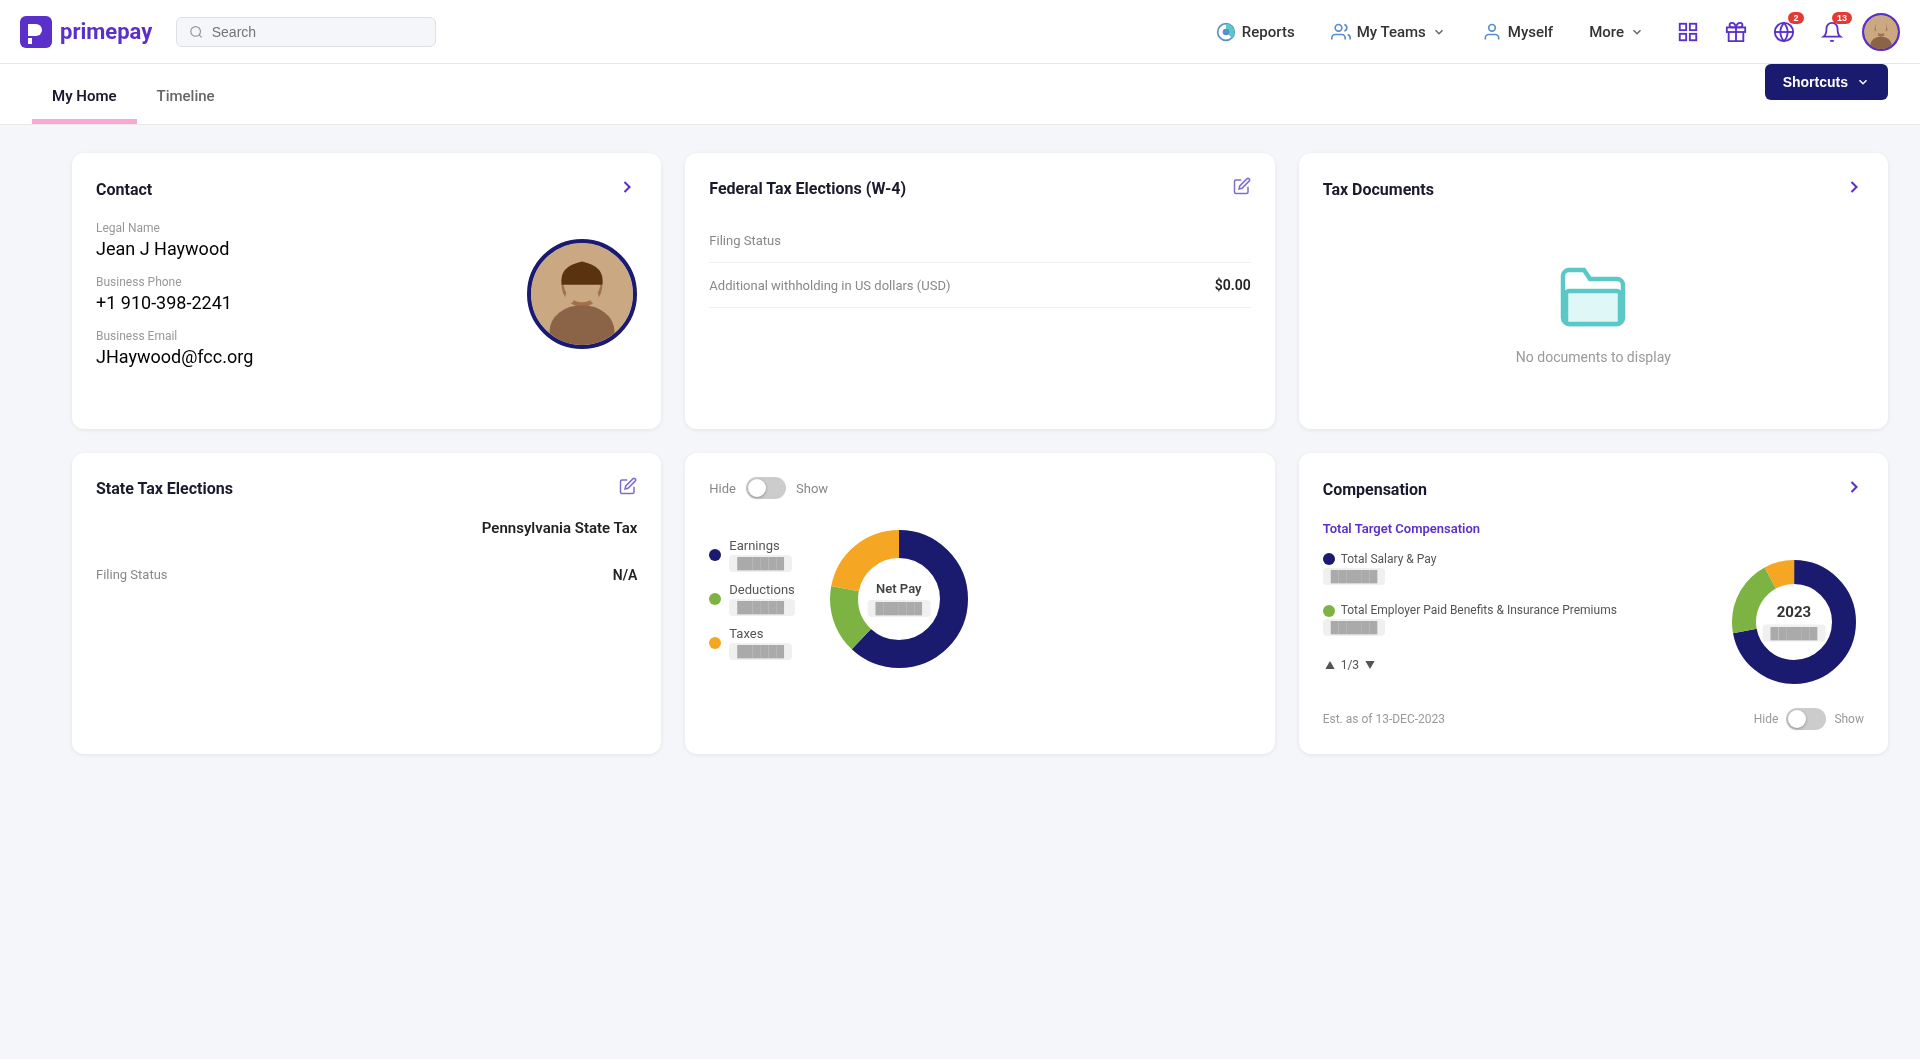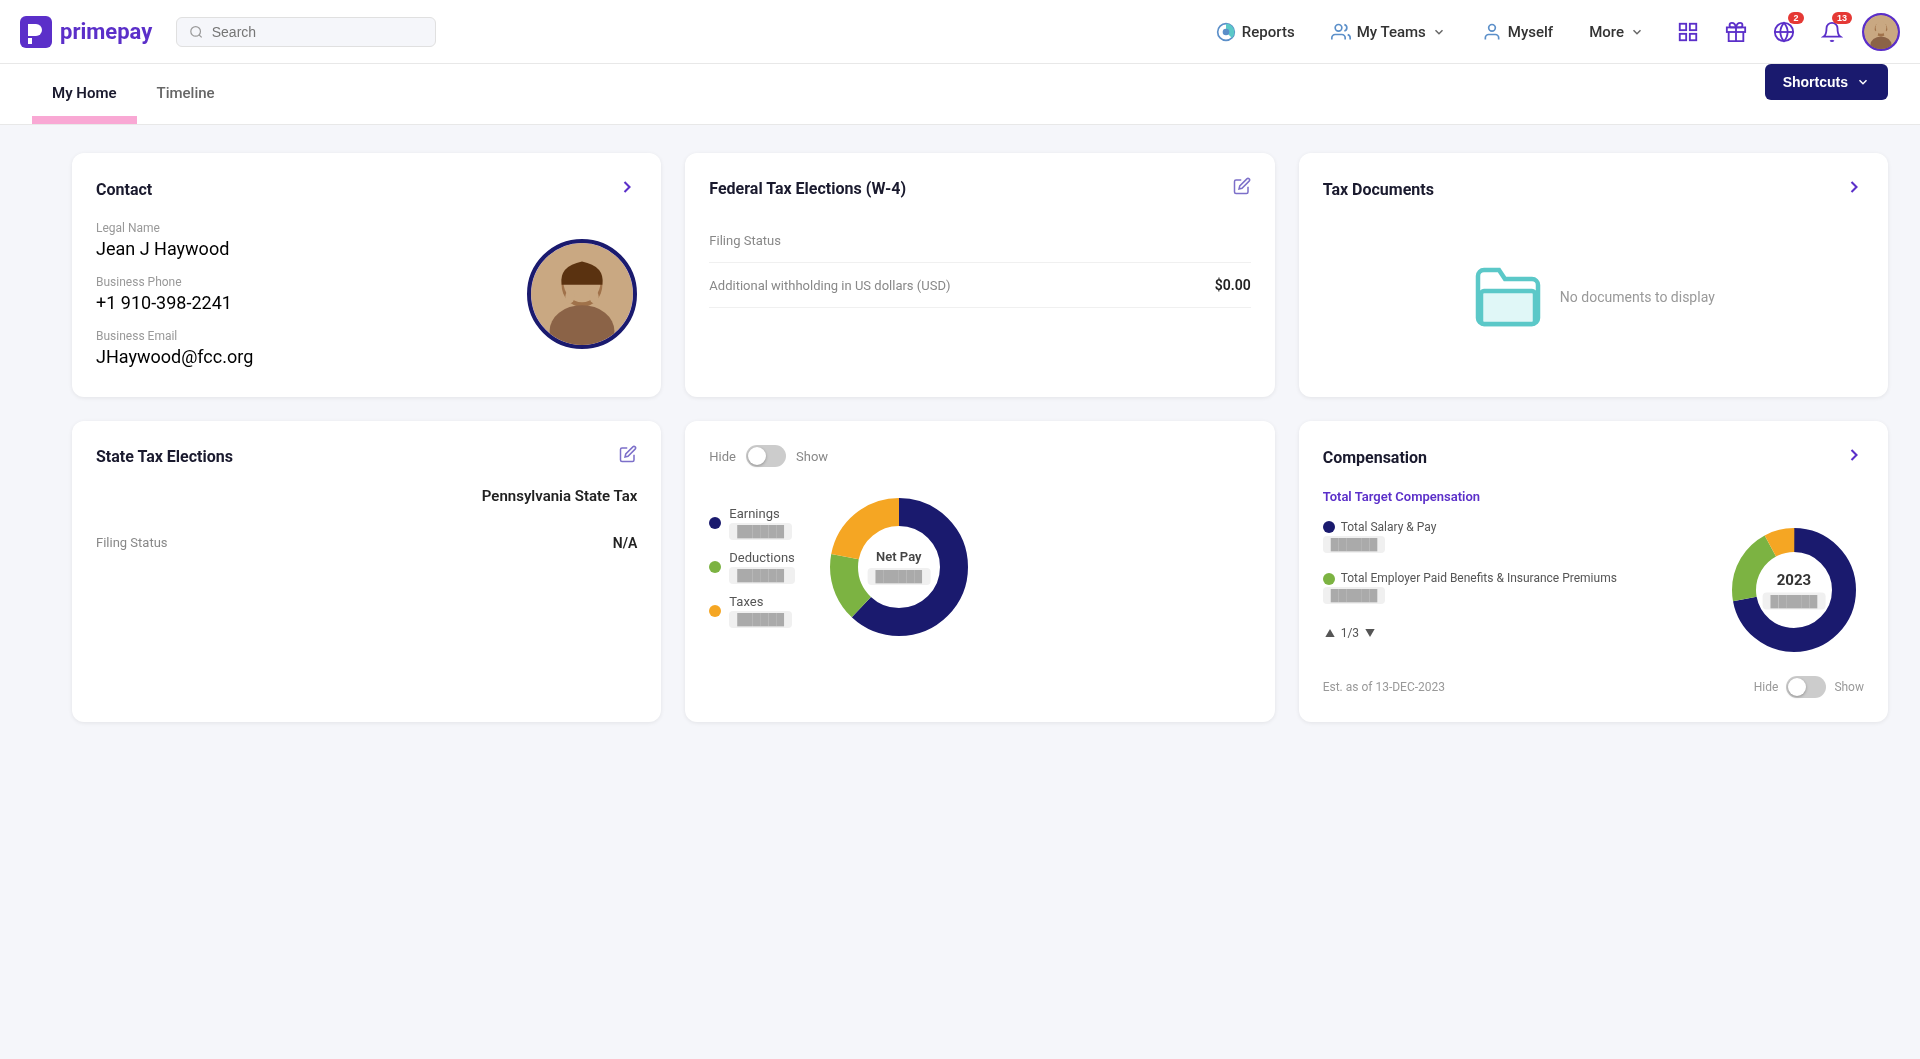--- a/index.html
+++ b/index.html
@@ -102,21 +102,21 @@
     .tabs { display: flex; gap: 0; }
     .tab {
       padding: 18px 20px 14px;
       font-size: 15px;
       font-weight: 500;
       color: #666;
       cursor: pointer;
       border-bottom: 3px solid transparent;
       transition: all 0.15s;
     }
-    .tab.active { color: #1a1a2e; border-bottom: 8px solid #f9a8d4; font-weight: 600; }
+    .tab.active { color: #1a1a2e; border-bottom: 5px solid #f9a8d4; font-weight: 600; }
     .shortcuts-btn {
       background: #1a1a6e;
       color: #fff;
       border: none;
       border-radius: 6px;
       padding: 10px 18px;
       font-size: 14px;
       font-weight: 600;
       cursor: pointer;
       display: flex;
@@ -169,20 +169,21 @@
       align-items: center;
       padding: 14px 0;
       border-bottom: 1px solid #f0f0f0;
     }
     .tax-label { font-size: 13px; color: #888; }
     .tax-value { font-size: 14px; font-weight: 600; color: #222; }
 
     
     .no-docs {
       display: flex;
+      flex-direction: column;
       align-items: center;
       justify-content: center;
       padding: 40px 0;
       gap: 16px;
     }
     .no-docs-text { color: #999; font-size: 14px; }
 
     
     .state-tax-name { text-align: right; font-size: 15px; font-weight: 600; color: #222; margin-bottom: 20px; }
     .state-row {

